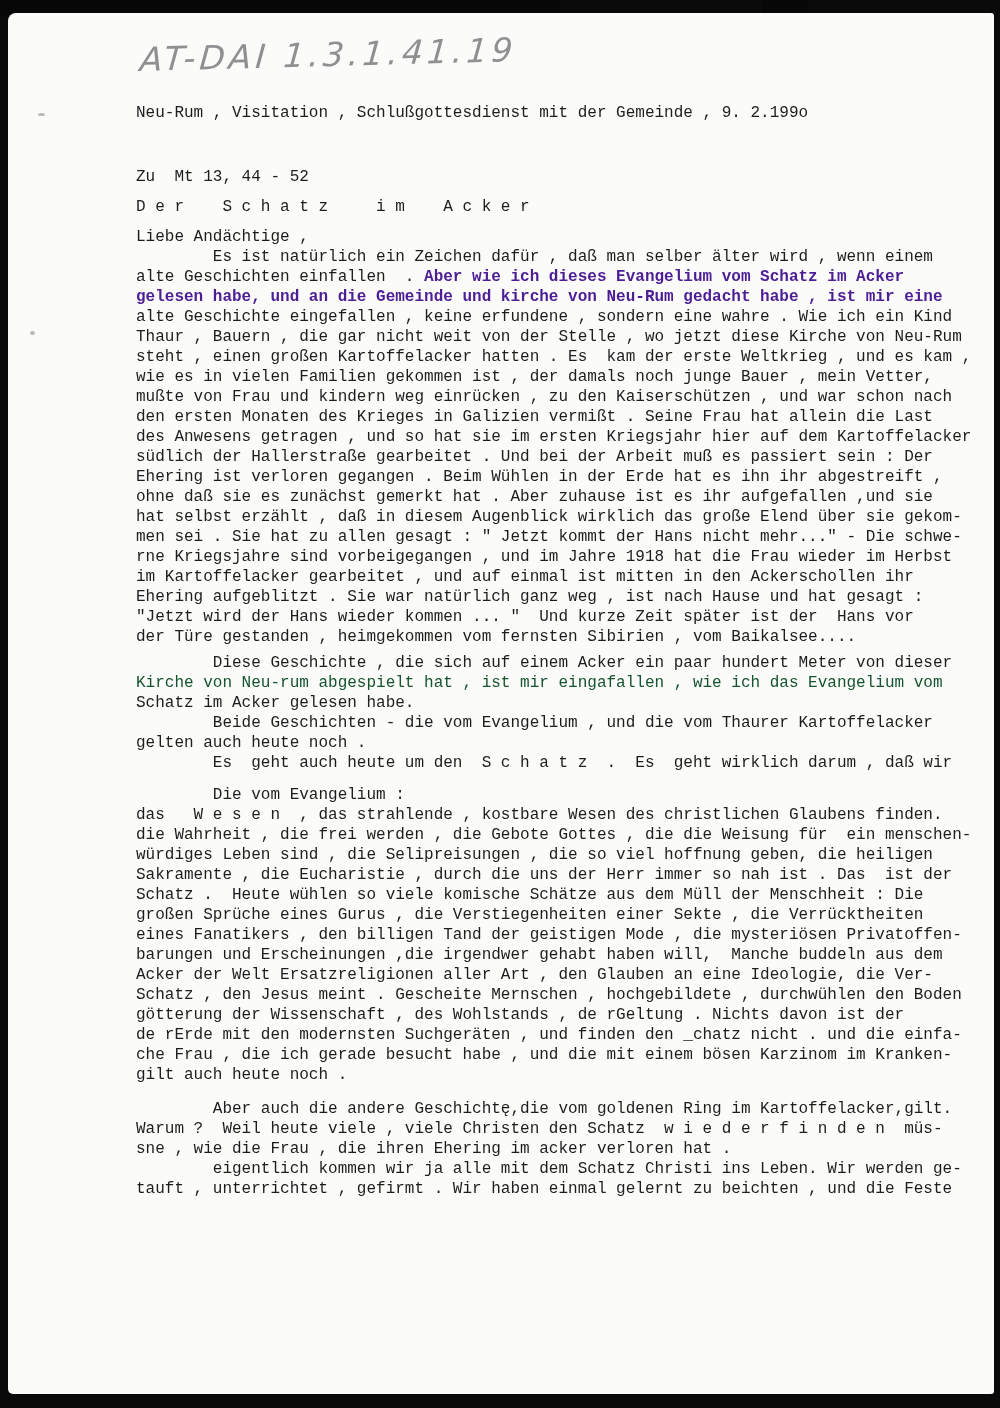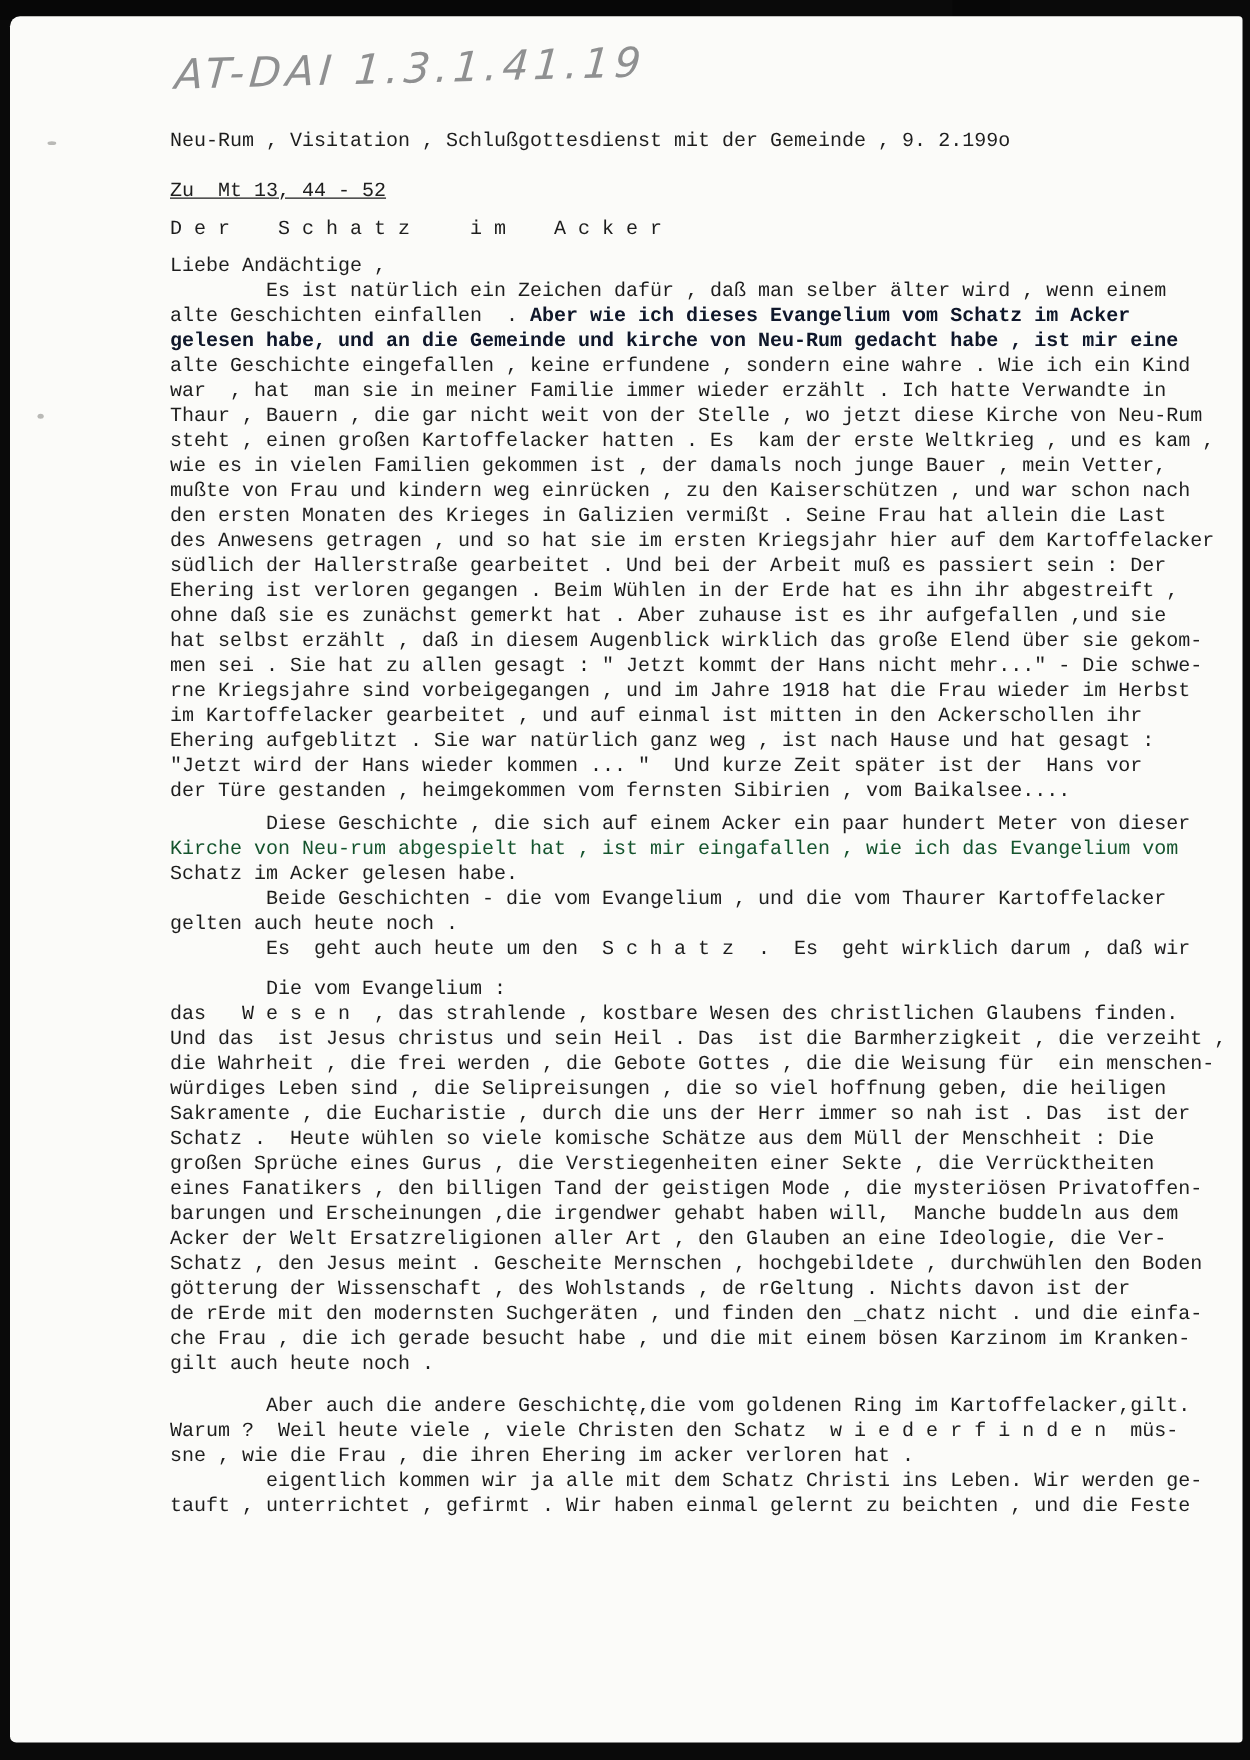--- a/index.html
+++ b/index.html
@@ -54,21 +54,21 @@
     line-height: 20px;
     color: #1d1d1d;
   }
   .line {
     white-space: pre;
     height: 20px;
     overflow: visible;
   }
   .line .bold {
     font-weight: bold;
-    color: #0f172a;
+    color: #4c1d95;
   }
   .line.faded {
     color: #14532d;
   }
   .speck {
     position: absolute;
     background: #b9b9b6;
     border-radius: 50%;
   }
   .speck-1 { left: 30px; top: 100px; width: 7px; height: 3px; }
@@ -79,28 +79,27 @@
 
 <div class="scan">
   <div class="border-bump-1"></div>
   <div class="border-bump-2"></div>
   <div class="page">
     <div class="speck speck-1"></div>
     <div class="speck speck-2"></div>
     <div class="annotation">AT-DAI 1.3.1.41.19</div>
     <div class="doc">
         <div class="line"><span>Neu-Rum , Visitation , Schlußgottesdienst mit der Gemeinde , 9. 2.199o</span></div>
-        <div class="line" style="margin-top: 20px; text-decoration: underline;"><span>Zu  Mt 13, 44 - 52</span></div>
+        <div class="line" style="margin-top: 44px;"><span>Zu  Mt 13, 44 - 52</span></div>
         <div class="line" style="margin-top: 10px;"><span>D e r    S c h a t z     i m    A c k e r</span></div>
         <div class="line" style="margin-top: 10px;"><span>Liebe Andächtige ,</span></div>
         <div class="line"><span>        Es ist natürlich ein Zeichen dafür , daß man selber älter wird , wenn einem</span></div>
         <div class="line"><span>alte Geschichten einfallen  . </span><span class="bold">Aber wie ich dieses Evangelium vom Schatz im Acker</span></div>
         <div class="line"><span class="bold">gelesen habe, und an die Gemeinde und kirche von Neu-Rum gedacht habe , ist mir eine</span></div>
         <div class="line"><span>alte Geschichte eingefallen , keine erfundene , sondern eine wahre . Wie ich ein Kind</span></div>
-        <div class="line"><span>war  , hat  man sie in meiner Familie immer wieder erzählt . Ich hatte Verwandte in</span></div>
         <div class="line"><span>Thaur , Bauern , die gar nicht weit von der Stelle , wo jetzt diese Kirche von Neu-Rum</span></div>
         <div class="line"><span>steht , einen großen Kartoffelacker hatten . Es  kam der erste Weltkrieg , und es kam ,</span></div>
         <div class="line"><span>wie es in vielen Familien gekommen ist , der damals noch junge Bauer , mein Vetter,</span></div>
         <div class="line"><span>mußte von Frau und kindern weg einrücken , zu den Kaiserschützen , und war schon nach</span></div>
         <div class="line"><span>den ersten Monaten des Krieges in Galizien vermißt . Seine Frau hat allein die Last</span></div>
         <div class="line"><span>des Anwesens getragen , und so hat sie im ersten Kriegsjahr hier auf dem Kartoffelacker</span></div>
         <div class="line"><span>südlich der Hallerstraße gearbeitet . Und bei der Arbeit muß es passiert sein : Der</span></div>
         <div class="line"><span>Ehering ist verloren gegangen . Beim Wühlen in der Erde hat es ihn ihr abgestreift ,</span></div>
         <div class="line"><span>ohne daß sie es zunächst gemerkt hat . Aber zuhause ist es ihr aufgefallen ,und sie</span></div>
         <div class="line"><span>hat selbst erzählt , daß in diesem Augenblick wirklich das große Elend über sie gekom-</span></div>
@@ -111,21 +110,20 @@
         <div class="line"><span>"Jetzt wird der Hans wieder kommen ... "  Und kurze Zeit später ist der  Hans vor</span></div>
         <div class="line"><span>der Türe gestanden , heimgekommen vom fernsten Sibirien , vom Baikalsee....</span></div>
         <div class="line" style="margin-top: 6px;"><span>        Diese Geschichte , die sich auf einem Acker ein paar hundert Meter von dieser</span></div>
         <div class="line faded"><span>Kirche von Neu-rum abgespielt hat , ist mir eingafallen , wie ich das Evangelium vom</span></div>
         <div class="line"><span>Schatz im Acker gelesen habe.</span></div>
         <div class="line"><span>        Beide Geschichten - die vom Evangelium , und die vom Thaurer Kartoffelacker</span></div>
         <div class="line"><span>gelten auch heute noch .</span></div>
         <div class="line"><span>        Es  geht auch heute um den  S c h a t z  .  Es  geht wirklich darum , daß wir</span></div>
         <div class="line" style="margin-top: 12px;"><span>        Die vom Evangelium :</span></div>
         <div class="line"><span>das   W e s e n  , das strahlende , kostbare Wesen des christlichen Glaubens finden.</span></div>
-        <div class="line"><span>Und das  ist Jesus christus und sein Heil . Das  ist die Barmherzigkeit , die verzeiht ,</span></div>
         <div class="line"><span>die Wahrheit , die frei werden , die Gebote Gottes , die die Weisung für  ein menschen-</span></div>
         <div class="line"><span>würdiges Leben sind , die Selipreisungen , die so viel hoffnung geben, die heiligen</span></div>
         <div class="line"><span>Sakramente , die Eucharistie , durch die uns der Herr immer so nah ist . Das  ist der</span></div>
         <div class="line"><span>Schatz .  Heute wühlen so viele komische Schätze aus dem Müll der Menschheit : Die</span></div>
         <div class="line"><span>großen Sprüche eines Gurus , die Verstiegenheiten einer Sekte , die Verrücktheiten</span></div>
         <div class="line"><span>eines Fanatikers , den billigen Tand der geistigen Mode , die mysteriösen Privatoffen-</span></div>
         <div class="line"><span>barungen und Erscheinungen ,die irgendwer gehabt haben will,  Manche buddeln aus dem</span></div>
         <div class="line"><span>Acker der Welt Ersatzreligionen aller Art , den Glauben an eine Ideologie, die Ver-</span></div>
         <div class="line"><span>Schatz , den Jesus meint . Gescheite Mernschen , hochgebildete , durchwühlen den Boden</span></div>
         <div class="line"><span>götterung der Wissenschaft , des Wohlstands , de rGeltung . Nichts davon ist der</span></div>

